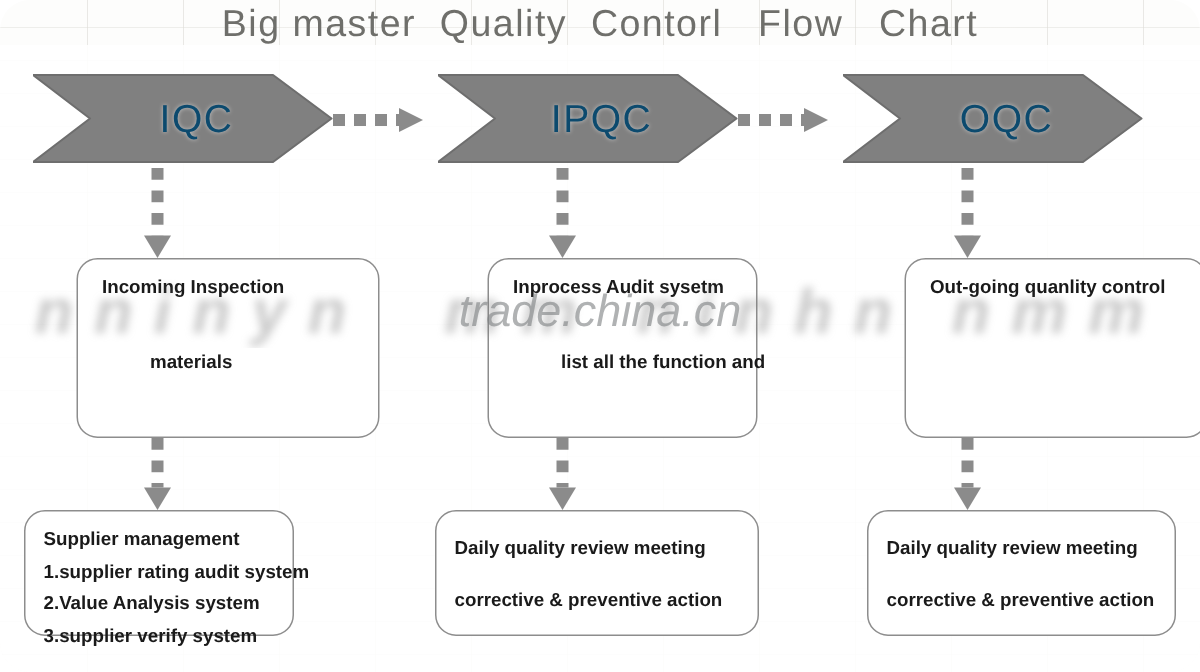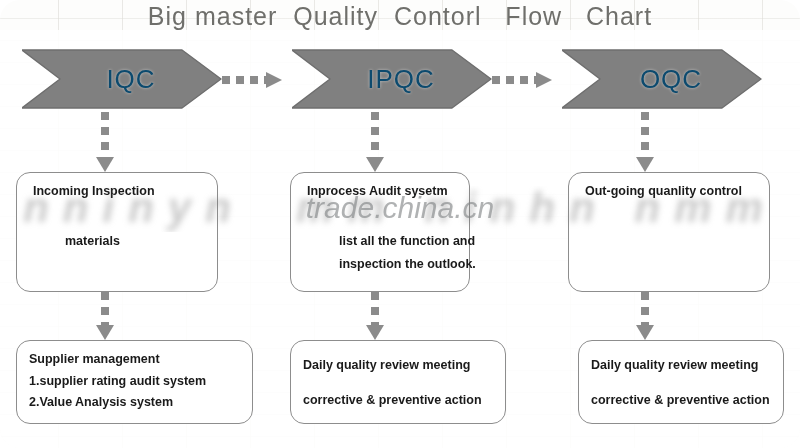--- a/index.html
+++ b/index.html
@@ -152,37 +152,37 @@
   }
   .rbox .line {
     color: #1a1a1a;
     font-size: 12.5px;
     font-weight: bold;
     line-height: 1.0;
     white-space: pre;
   }
 
   
-  .mid-box { top: 172px; height: 120px; }
+  .mid-box { top: 172px; height: 120px; margin-left: 35px; }
   #box-mid-0 { left: 16px; width: 202px; }
   #box-mid-1 { left: 290px; width: 180px; }
   #box-mid-2 { left: 568px; width: 202px; }
   .mid-box .head-line {
     position: absolute;
     left: 16px; top: 12px;
   }
   .mid-box .body-lines {
     position: absolute;
     left: 16px; top: 62px;
   }
   .mid-box .body-lines .line { margin-bottom: 10px; padding-left: 32px; }
 
   
   .bot-box { top: 340px; height: 84px; }
-  #box-bot-0 { left: 16px; width: 237px; }
+  #box-bot-0 { left: 16px; width: 180px; }
   #box-bot-1 { left: 290px; width: 216px; }
   #box-bot-2 { left: 578px; width: 206px; }
   .bot-box .body-lines {
     position: absolute;
     left: 12px; top: 12px;
   }
   #box-bot-0 .body-lines .line { margin-bottom: 9px; }
   #box-bot-1 .body-lines,
   #box-bot-2 .body-lines { top: 18px; }
   #box-bot-1 .body-lines .line,
@@ -293,33 +293,33 @@
     <div class="line head-line">Incoming Inspection</div>
     <div class="body-lines">
       <div class="line">materials</div>
     </div>
   </div>
 
   <div class="rbox mid-box" id="box-mid-1">
     <div class="line head-line">Inprocess Audit sysetm</div>
     <div class="body-lines">
       <div class="line">list all the function and</div>
-      <div class="line">inspection the outlook.</div>
     </div>
   </div>
 
   <div class="rbox mid-box" id="box-mid-2">
     <div class="line head-line">Out-going quanlity control</div>
   </div>
 
   <div class="rbox bot-box" id="box-bot-0">
     <div class="body-lines">
       <div class="line">Supplier management</div>
       <div class="line">1.supplier rating audit system</div>
       <div class="line">2.Value Analysis system</div>
+      <div class="line">3.supplier verify system</div>
     </div>
   </div>
 
   <div class="rbox bot-box" id="box-bot-1">
     <div class="body-lines">
       <div class="line">Daily quality review meeting</div>
       <div class="line">corrective &amp; preventive action</div>
     </div>
   </div>
 

